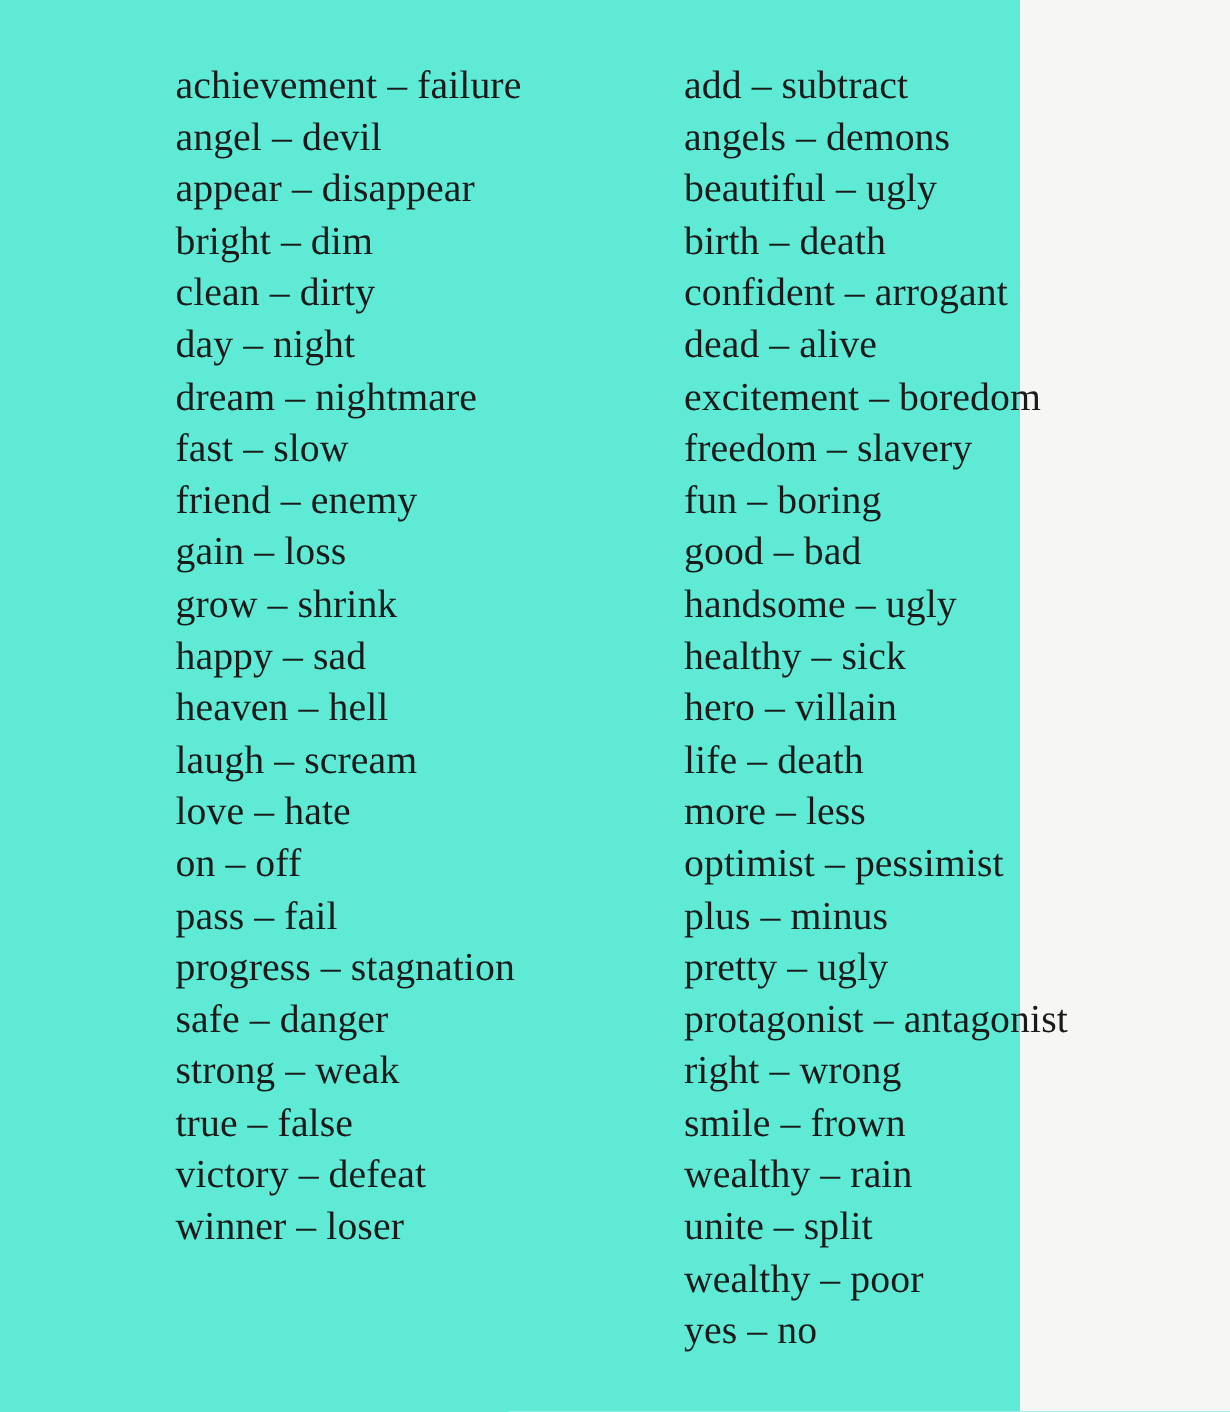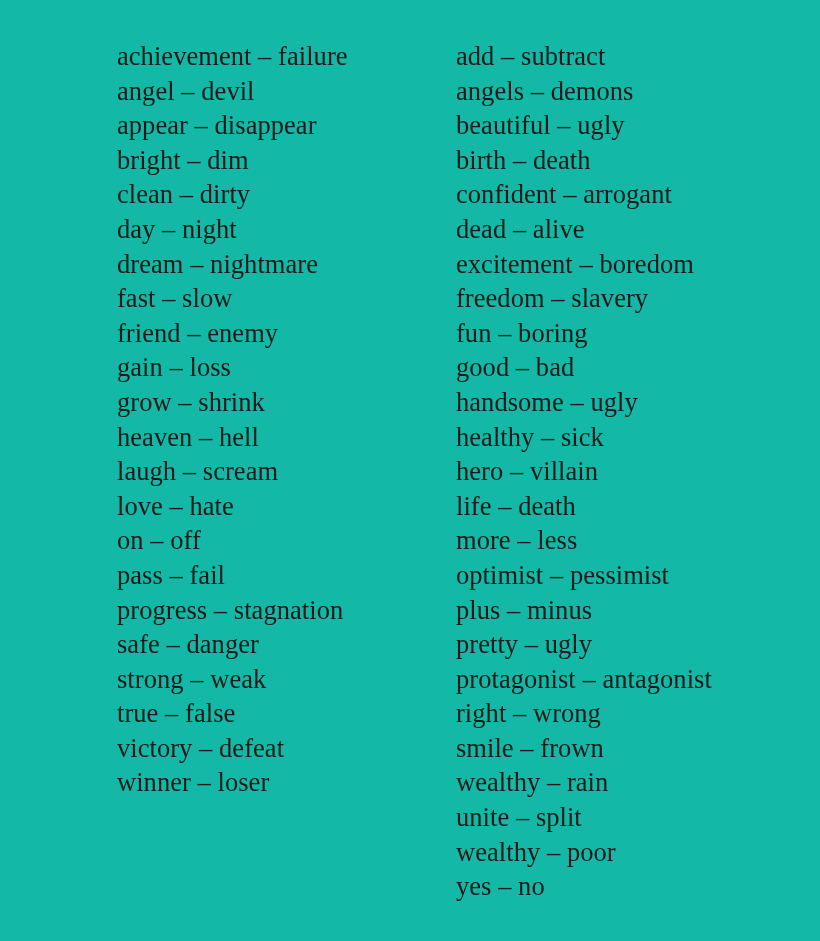--- a/index.html
+++ b/index.html
@@ -10,23 +10,23 @@
   body {
     width: 820px;
     height: 941px;
     background: #f6f6f5;
     font-family: "Liberation Serif", "DejaVu Serif", serif;
     color: #1a1a1a;
     overflow: hidden;
   }
   .sheet {
     position: relative;
-    width: 820px;
+    width: 680px;
     height: 941px;
-    background: #14b8a6;
+    background: #5eead4;
     box-sizing: border-box;
   }
   .columns {
     position: absolute;
     top: 39px;
     left: 117px;
     width: 690px;
     display: flex;
     flex-direction: row;
     align-items: flex-start;
@@ -64,20 +64,21 @@
       <div class="pair-row"><span>angel – devil</span></div>
       <div class="pair-row"><span>appear – disappear</span></div>
       <div class="pair-row"><span>bright – dim</span></div>
       <div class="pair-row"><span>clean – dirty</span></div>
       <div class="pair-row"><span>day – night</span></div>
       <div class="pair-row"><span>dream – nightmare</span></div>
       <div class="pair-row"><span>fast – slow</span></div>
       <div class="pair-row"><span>friend – enemy</span></div>
       <div class="pair-row"><span>gain – loss</span></div>
       <div class="pair-row"><span>grow – shrink</span></div>
+      <div class="pair-row"><span>happy – sad</span></div>
       <div class="pair-row"><span>heaven – hell</span></div>
       <div class="pair-row"><span>laugh – scream</span></div>
       <div class="pair-row"><span>love – hate</span></div>
       <div class="pair-row"><span>on – off</span></div>
       <div class="pair-row"><span>pass – fail</span></div>
       <div class="pair-row"><span>progress – stagnation</span></div>
       <div class="pair-row"><span>safe – danger</span></div>
       <div class="pair-row"><span>strong – weak</span></div>
       <div class="pair-row"><span>true – false</span></div>
       <div class="pair-row"><span>victory – defeat</span></div>

